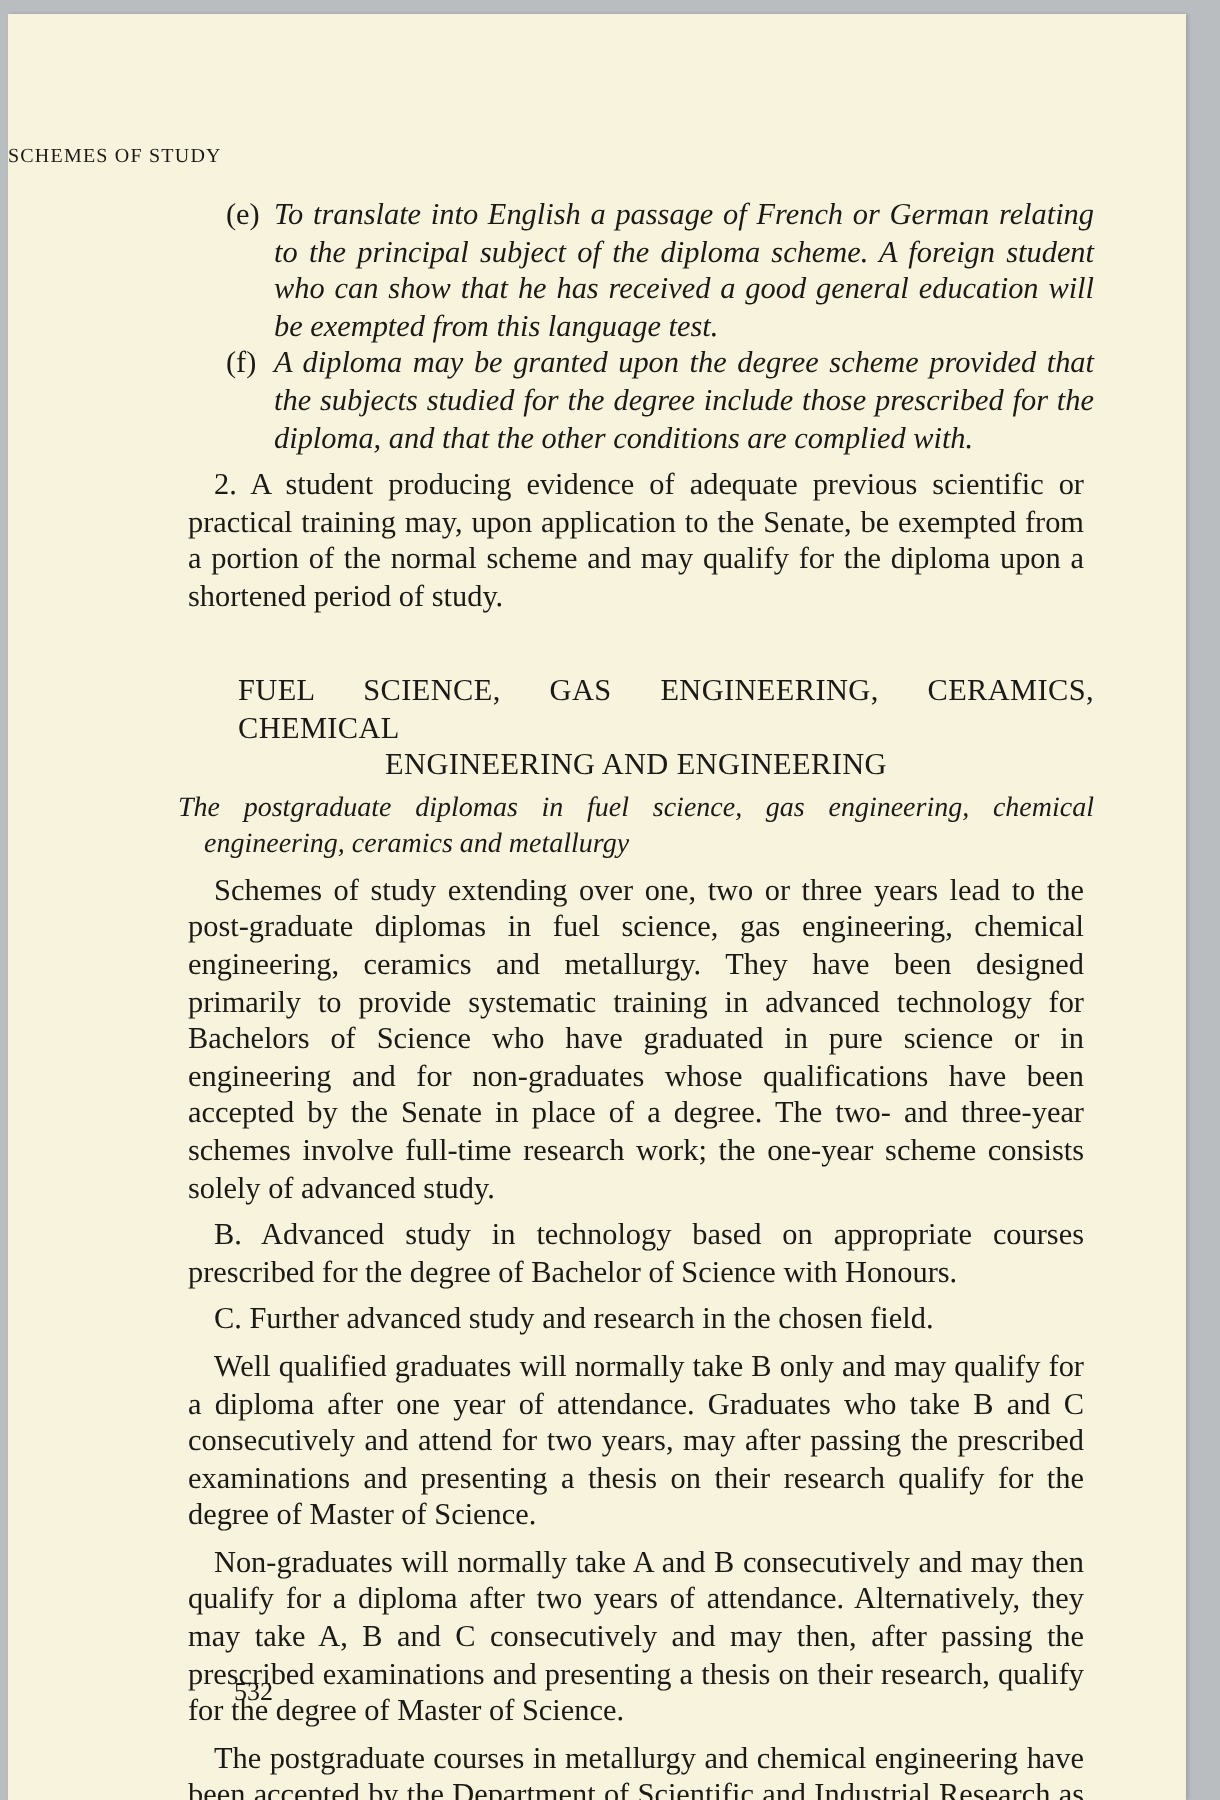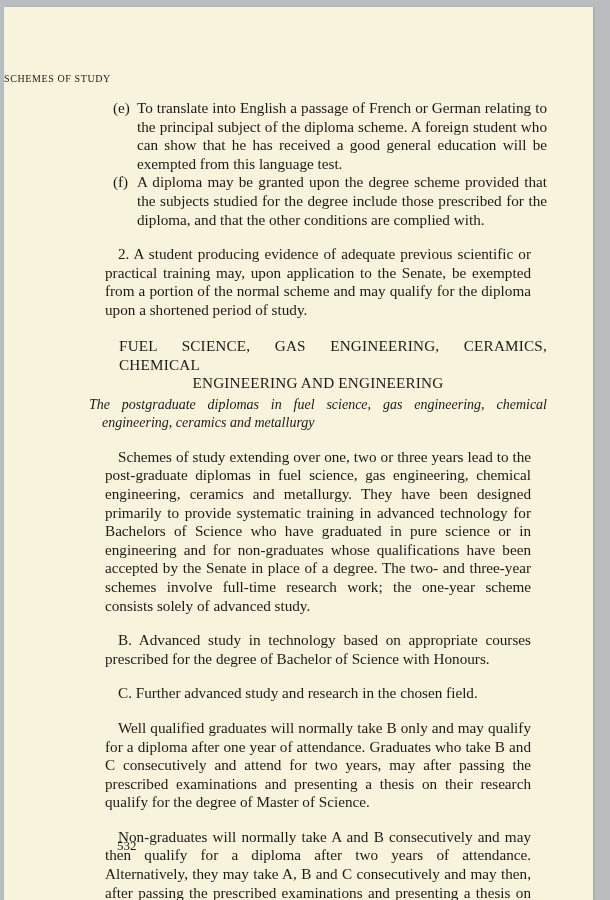--- a/index.html
+++ b/index.html
@@ -20,22 +20,22 @@
     line-height: 18.6px;
   }
   .running-head {
     position: absolute; left: 0; width: 100%; top: 66px;
     text-align: left; font-size: 10px; letter-spacing: 0.6px;
     font-family: "Liberation Serif", serif; color: #1c1a16;
   }
   .block { position: absolute; left: 85px; width: 458px; }
   .enum { display: flex; }
   .enum .mark { width: 24px; flex: none; text-align: left; }
-  .enum .body { flex: 1; text-align: justify; }
-  p { margin: 16px; text-align: justify; }
+  .enum .body { flex: 1; text-align: justify; font-style: italic; }
+  p { margin: 5px; text-align: justify; }
   .indent { text-indent: 13px; }
   .heading {
     text-align: center; font-size: 15.2px; letter-spacing: 0.2px;
     margin-top: 0;
   }
   .heading .l1 { display: block; text-align: justify; text-align-last: justify; margin-left: 30px; }
   .subhead { font-style: italic; font-size: 14px; line-height: 18px; padding-left: 13px; text-indent: -13px; text-align: justify; font-family: Liberation Serif, serif; }
   .folio { position: absolute; left: 89px; top: 831px; font-size: 13px; font-family: "Liberation Serif", serif; color: #1c1a16; margin-left: 24px; }
 </style>
 </head>

